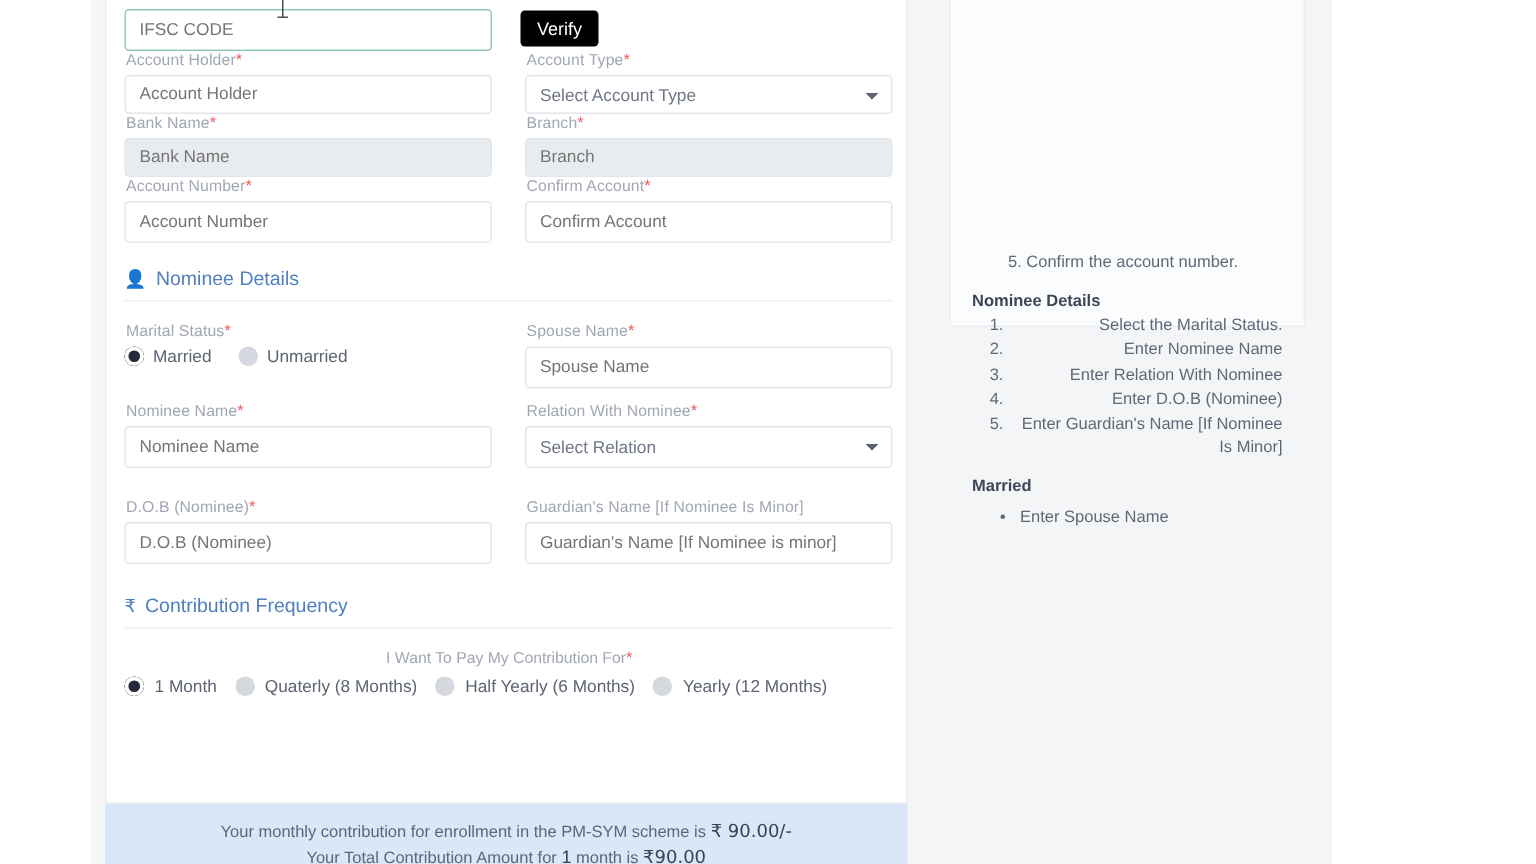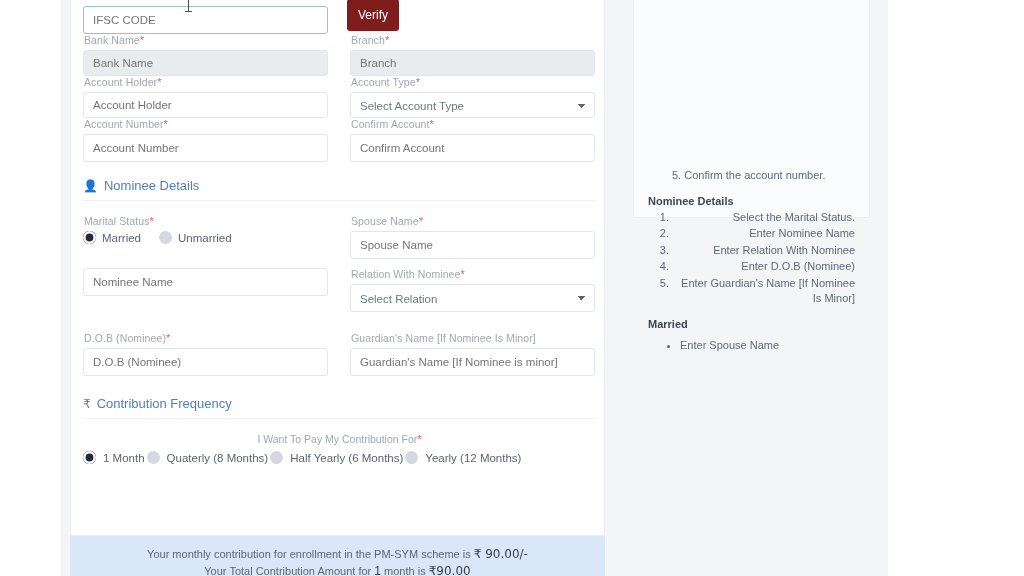--- a/index.html
+++ b/index.html
@@ -110,23 +110,23 @@
     content: ""; position: absolute; left: 0; width: 7px; height: 1.3px;
     background: #4a4f58;
   }
   .caret-ibeam::before { top: 0; }
   .caret-ibeam::after { bottom: 0; }
   .caret-stem {
     position: absolute; left: 3px; top: 0; width: 1.3px; height: 17px;
     background: #4a4f58;
   }
   .btn-verify {
-    height: 32px;
+    height: 24px;
     padding: 0 11px;
-    background: #7f1d1d;
+    background: #000000;
     color: #ffffff;
     font-size: 12px;
     font-family: "Liberation Sans", sans-serif;
     border: none;
     border-radius: 3px;
     cursor: pointer;
     margin-bottom: 3px;
   }
 
   
@@ -156,21 +156,21 @@
   }
   .rdo.on {
     background: #252a3a;
     box-shadow: inset 0 0 0 2.6px #ffffff, inset 0 0 0 3.4px #252a3a;
   }
   .rdo-label { font-size: 11.5px; color: #5c6372; white-space: nowrap; }
 
   .freq-label {
     font-size: 10.5px; color: #a0a6b4; margin: 0 0 6px 1px; text-align: center;
   }
-  .freq-group { display: flex; align-items: center; gap: 2px; }
+  .freq-group { display: flex; align-items: center; gap: 12px; }
   .freq-group .radio-item { gap: 7px; }
 
   
   .banner {
     position: absolute;
     left: 70px; top: 536px;
     width: 535px; height: 46px;
     background: #d9e7f8;
     text-align: center;
     padding-top: 11px;
@@ -222,46 +222,46 @@
           <span class="caret-ibeam">
               <span class="caret-stem"></span>
             </span>
         </div>
         <button class="btn-verify">Verify</button>
       </div>
 
       <div class="row">
         <div class="col">
           <label class="flabel">
-            <span>Bank Name</span><span class="req">*</span>
-          </label>
-          <input class="inp disabled" type="text" disabled="" placeholder="Bank Name" style="">
-        </div>
-        <div class="col">
-          <label class="flabel">
-            <span>Branch</span><span class="req">*</span>
-          </label>
-          <input class="inp disabled" type="text" disabled="" placeholder="Branch" style="">
-        </div>
-      </div>
-
-      <div class="row">
-        <div class="col">
-          <label class="flabel">
             <span>Account Holder</span><span class="req">*</span>
           </label>
           <input class="inp" type="text" placeholder="Account Holder" style="">
         </div>
         <div class="col">
           <label class="flabel">
             <span>Account Type</span><span class="req">*</span>
           </label>
           <select class="inp">
             <option>Select Account Type</option>
           </select>
+        </div>
+      </div>
+
+      <div class="row">
+        <div class="col">
+          <label class="flabel">
+            <span>Bank Name</span><span class="req">*</span>
+          </label>
+          <input class="inp disabled" type="text" disabled="" placeholder="Bank Name" style="">
+        </div>
+        <div class="col">
+          <label class="flabel">
+            <span>Branch</span><span class="req">*</span>
+          </label>
+          <input class="inp disabled" type="text" disabled="" placeholder="Branch" style="">
         </div>
       </div>
 
       <div class="row">
         <div class="col">
           <label class="flabel">
             <span>Account Number</span><span class="req">*</span>
           </label>
           <input class="inp tall" type="text" placeholder="Account Number" style="">
         </div>
@@ -299,20 +299,23 @@
         <div class="col">
           <label class="flabel">
             <span>Spouse Name</span><span class="req">*</span>
           </label>
           <input class="inp tall" type="text" placeholder="Spouse Name" style="">
         </div>
       </div>
 
       <div class="row" style="margin-top:9px">
         <div class="col">
+          <label class="flabel">
+            <span>Nominee Name</span><span class="req">*</span>
+          </label>
           <input class="inp tall" type="text" placeholder="Nominee Name" style="">
         </div>
         <div class="col">
           <label class="flabel">
             <span>Relation With Nominee</span><span class="req">*</span>
           </label>
           <select class="inp tall">
             <option>Select Relation</option>
           </select>
         </div>

